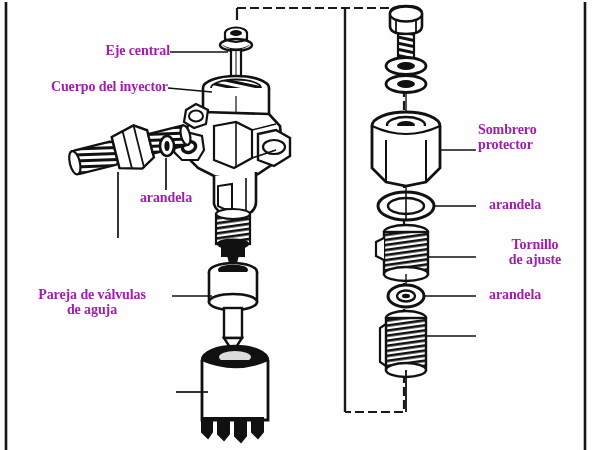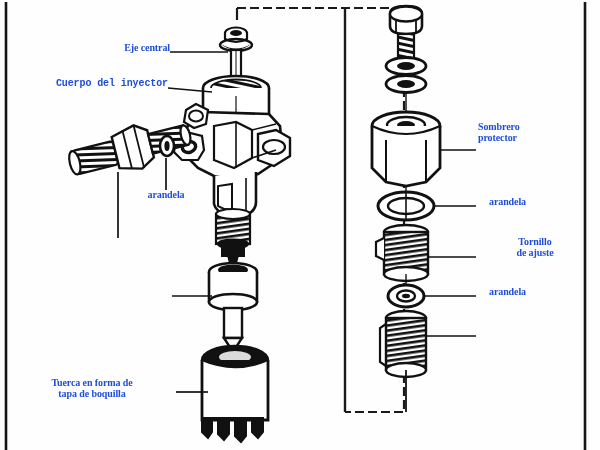--- a/index.html
+++ b/index.html
@@ -19,22 +19,22 @@
     position: absolute;
     left: 0;
     top: 0;
     width: 600px;
     height: 450px;
   }
   .callout {
     position: absolute;
     font-family: "Liberation Serif", "DejaVu Serif", serif;
     font-weight: bold;
-    color: #1d4ed8;
-    font-size: 10px;
+    color: #a21caf;
+    font-size: 14px;
     line-height: 1.08;
     white-space: pre;
     letter-spacing: -0.1px;
   }
   .callout.right-align { text-align: right; }
   .callout.left-align  { text-align: left; }
   .callout.center-align{ text-align: center; }
 </style>
 </head>
 <body>
@@ -241,28 +241,28 @@
       <line x1="440" y1="150" x2="476" y2="150"></line>
       <line x1="434" y1="206" x2="476" y2="206"></line>
       <line x1="428" y1="257" x2="476" y2="257"></line>
       <line x1="424" y1="296" x2="476" y2="296"></line>
       <line x1="426" y1="336" x2="476" y2="336"></line>
     </g>
   </svg>
 
   <div class="callout right-align" style="left:14px; top:43px; width:156px;">Eje central</div>
 
-  <div class="callout right-align" style="left:2px; top:79px; width:166px;font-family:Liberation Mono, monospace;">Cuerpo del inyector</div>
+  <div class="callout right-align" style="left:2px; top:79px; width:166px;">Cuerpo del inyector</div>
 
   <div class="callout center-align" style="left:116px; top:190px; width:100px;">arandela</div>
 
 
-
-  <div class="callout center-align" style="left:6px; top:378px; width:172px;">Tuerca en forma de
-tapa de boquilla</div>
+  <div class="callout center-align" style="left:10px; top:287px; width:164px;">Pareja de válvulas
+de aguja</div>
+
 
   <div class="callout left-align" style="left:478px; top:122px; width:116px;">Sombrero
 protector</div>
 
   <div class="callout left-align" style="left:489px; top:197px; width:110px;">arandela</div>
 
   <div class="callout left-align" style="left:480px; top:237px; width:110px;text-align:center;">Tornillo
 de ajuste</div>
 
   <div class="callout left-align" style="left:489px; top:287px; width:110px;">arandela</div>

